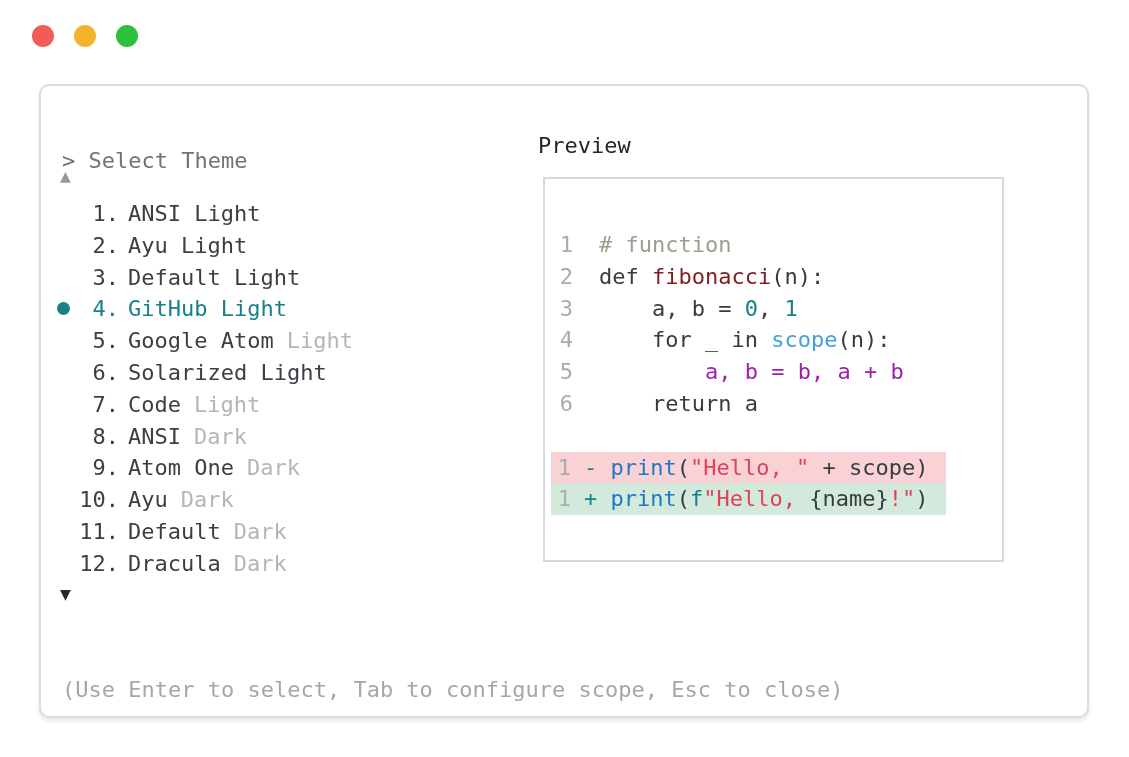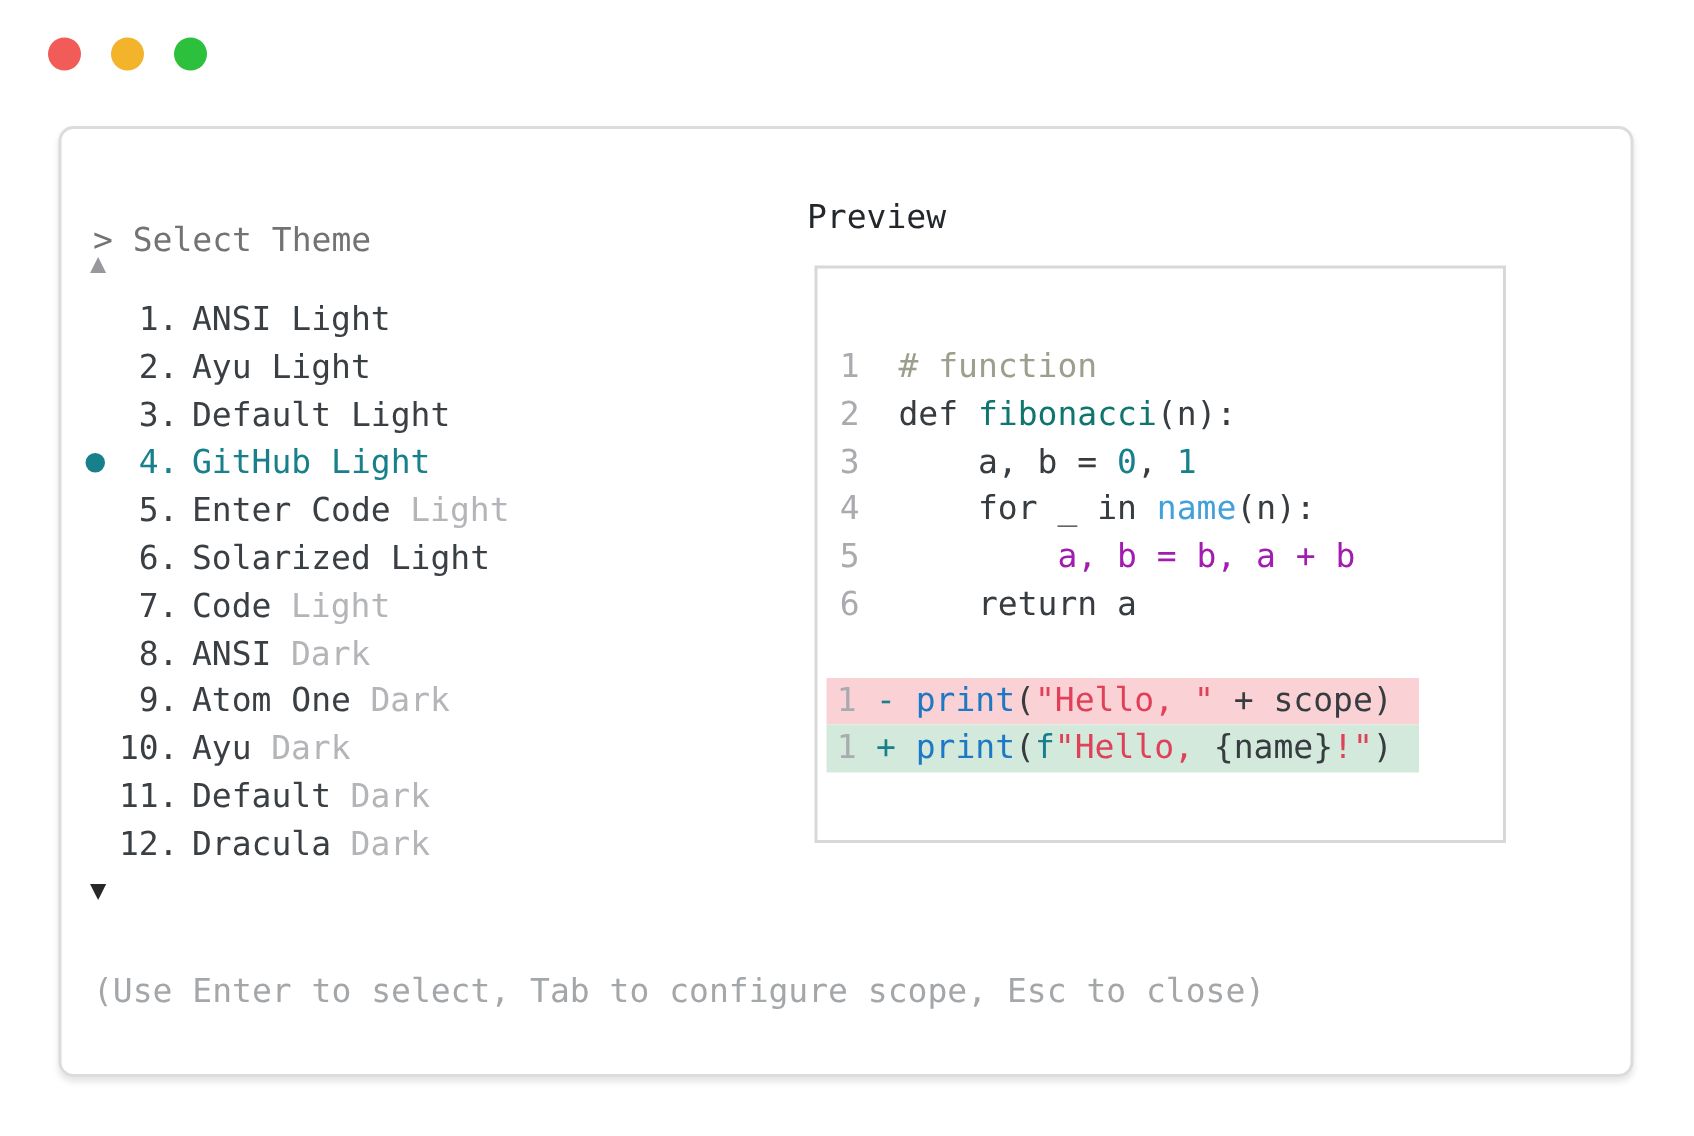--- a/index.html
+++ b/index.html
@@ -51,21 +51,21 @@
     position: absolute; left: 16px; top: 9px;
     width: 13px; height: 13px; border-radius: 50%;
     background: var(--accent, #17808a);
   }
   .trow .num { display: inline-block; width: 43px; text-align: right; }
   .trow .tname { margin-left: 9px; }
   .trow .tsuffix { margin-left: 13px; color: var(--muted, #b3b5b8); }
   .trow.selected .num, .trow.selected .tname { color: var(--accent, #17808a); }
 
   .hint {
-    position: absolute; left: 21px; top: 560px;
+    position: absolute; left: 21px; top: 588px;
     font-size: 22px; line-height: 31.8px;
     color: var(--hint, #a4a7aa);
     white-space: pre;
   }
 
   
   .preview-pane {
     position: absolute; left: 502px; top: 91px;
     width: 461px; height: 385px;
     border: 2px solid #d7d8da;
@@ -100,36 +100,36 @@
 
 <div class="window">
   <div class="prompt">&gt; Select Theme</div>
   <div class="preview-label">Preview</div>
   <div class="arrow up">▲</div>
   <div class="theme-list">
       <div class="trow"><span class="dot"></span><span class="num">1.</span><span class="tname">ANSI Light</span><span class="tsuffix"></span></div>
       <div class="trow"><span class="dot"></span><span class="num">2.</span><span class="tname">Ayu Light</span><span class="tsuffix"></span></div>
       <div class="trow"><span class="dot"></span><span class="num">3.</span><span class="tname">Default Light</span><span class="tsuffix"></span></div>
       <div class="trow selected"><span class="dot"><span class="bullet"></span></span><span class="num">4.</span><span class="tname">GitHub Light</span><span class="tsuffix"></span></div>
-      <div class="trow"><span class="dot"></span><span class="num">5.</span><span class="tname">Enter Code</span><span class="tsuffix">Light</span></div>
+      <div class="trow"><span class="dot"></span><span class="num">5.</span><span class="tname">Google Atom</span><span class="tsuffix">Light</span></div>
       <div class="trow"><span class="dot"></span><span class="num">6.</span><span class="tname">Solarized Light</span><span class="tsuffix"></span></div>
       <div class="trow"><span class="dot"></span><span class="num">7.</span><span class="tname">Code</span><span class="tsuffix">Light</span></div>
       <div class="trow"><span class="dot"></span><span class="num">8.</span><span class="tname">ANSI</span><span class="tsuffix">Dark</span></div>
       <div class="trow"><span class="dot"></span><span class="num">9.</span><span class="tname">Atom One</span><span class="tsuffix">Dark</span></div>
       <div class="trow"><span class="dot"></span><span class="num">10.</span><span class="tname">Ayu</span><span class="tsuffix">Dark</span></div>
       <div class="trow"><span class="dot"></span><span class="num">11.</span><span class="tname">Default</span><span class="tsuffix">Dark</span></div>
       <div class="trow"><span class="dot"></span><span class="num">12.</span><span class="tname">Dracula</span><span class="tsuffix">Dark</span></div>
     </div>
   <div class="arrow down">▼</div>
   <div class="hint">(Use Enter to select, Tab to configure scope, Esc to close)</div>
   <div class="preview-pane">
     <div id="code-block">
         <div class="code-line"><span class="lnum">1</span><span style="color: rgb(154, 160, 141);"># function</span></div>
-        <div class="code-line"><span class="lnum">2</span><span style="color: rgb(55, 60, 64);">def </span><span style="color: #0f766e;">fibonacci</span><span style="color: rgb(55, 60, 64);">(n):</span></div>
+        <div class="code-line"><span class="lnum">2</span><span style="color: rgb(55, 60, 64);">def </span><span style="color: #7f1d1d;">fibonacci</span><span style="color: rgb(55, 60, 64);">(n):</span></div>
         <div class="code-line"><span class="lnum">3</span><span style="color: rgb(55, 60, 64); margin-top: 36px;">    a, b = </span><span style="color: rgb(23, 128, 138);">0</span><span style="color: rgb(55, 60, 64);">, </span><span style="color: rgb(23, 128, 138);">1</span></div>
-        <div class="code-line"><span class="lnum">4</span><span style="color: rgb(55, 60, 64);">    for _ in </span><span style="color: rgb(66, 160, 218);">name</span><span style="color: rgb(55, 60, 64);">(n):</span></div>
+        <div class="code-line"><span class="lnum">4</span><span style="color: rgb(55, 60, 64);">    for _ in </span><span style="color: rgb(66, 160, 218);">scope</span><span style="color: rgb(55, 60, 64);">(n):</span></div>
         <div class="code-line"><span class="lnum">5</span><span style="color: #a21caf;">        a, b = b, a + b</span></div>
         <div class="code-line"><span class="lnum">6</span><span style="color: rgb(55, 60, 64);">    return a</span></div>
         <div class="diff-line first"><span class="diff-band removed"><span class="lnum">1</span><span style="color: rgb(23, 128, 138);">- </span><span style="color: rgb(30, 120, 195);">print</span><span style="color: rgb(55, 60, 64);">(</span><span style="color: rgb(224, 64, 88);">"Hello, "</span><span style="color: rgb(55, 60, 64);"> + scope)</span></span></div>
         <div class="diff-line"><span class="diff-band added"><span class="lnum">1</span><span style="color: rgb(23, 128, 138);">+ </span><span style="color: rgb(30, 120, 195);">print</span><span style="color: rgb(55, 60, 64);">(</span><span style="color: rgb(23, 128, 138);">f</span><span style="color: rgb(224, 64, 88);">"Hello, </span><span style="color: rgb(55, 60, 64);">{name}</span><span style="color: rgb(224, 64, 88);">!"</span><span style="color: rgb(55, 60, 64);">)</span></span></div>
       </div>
   </div>
 </div>
 
 </body></html>

